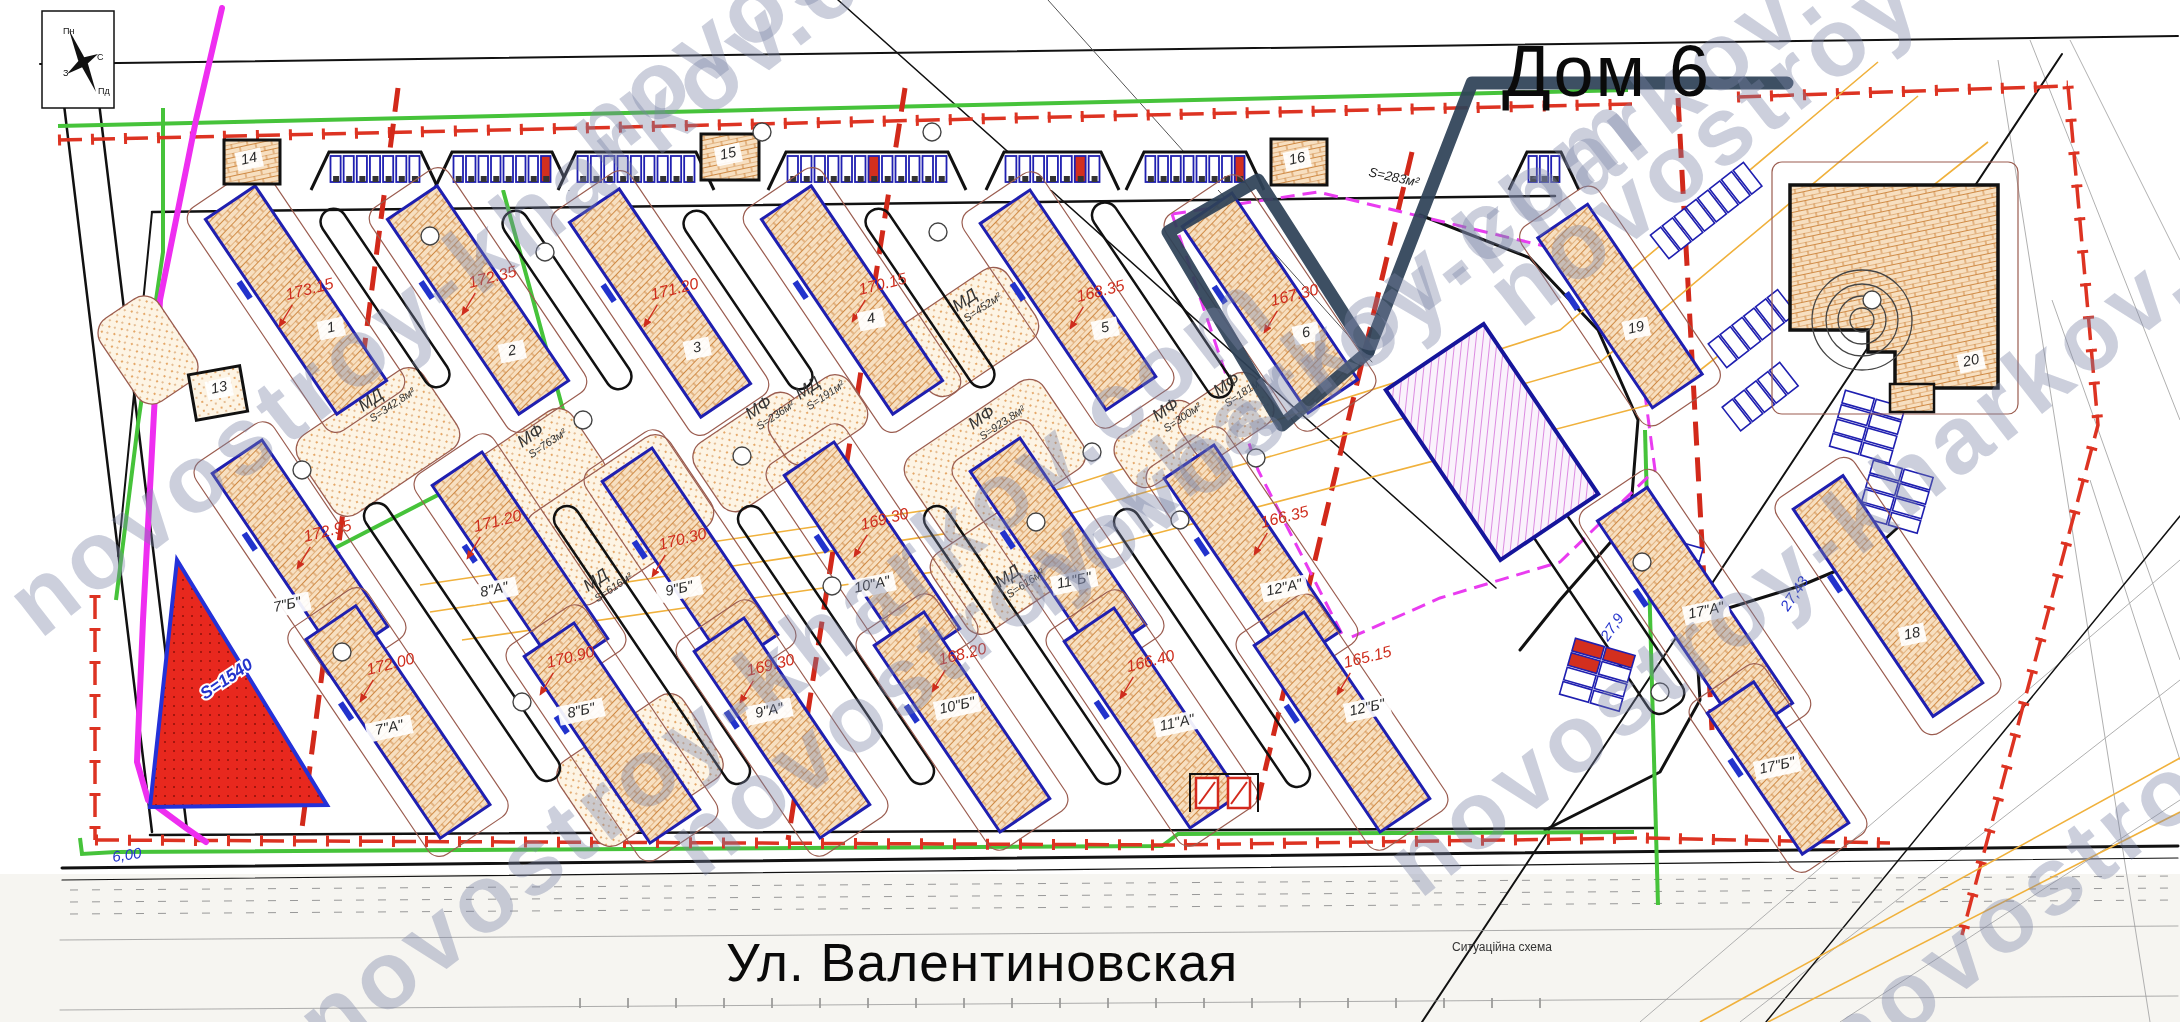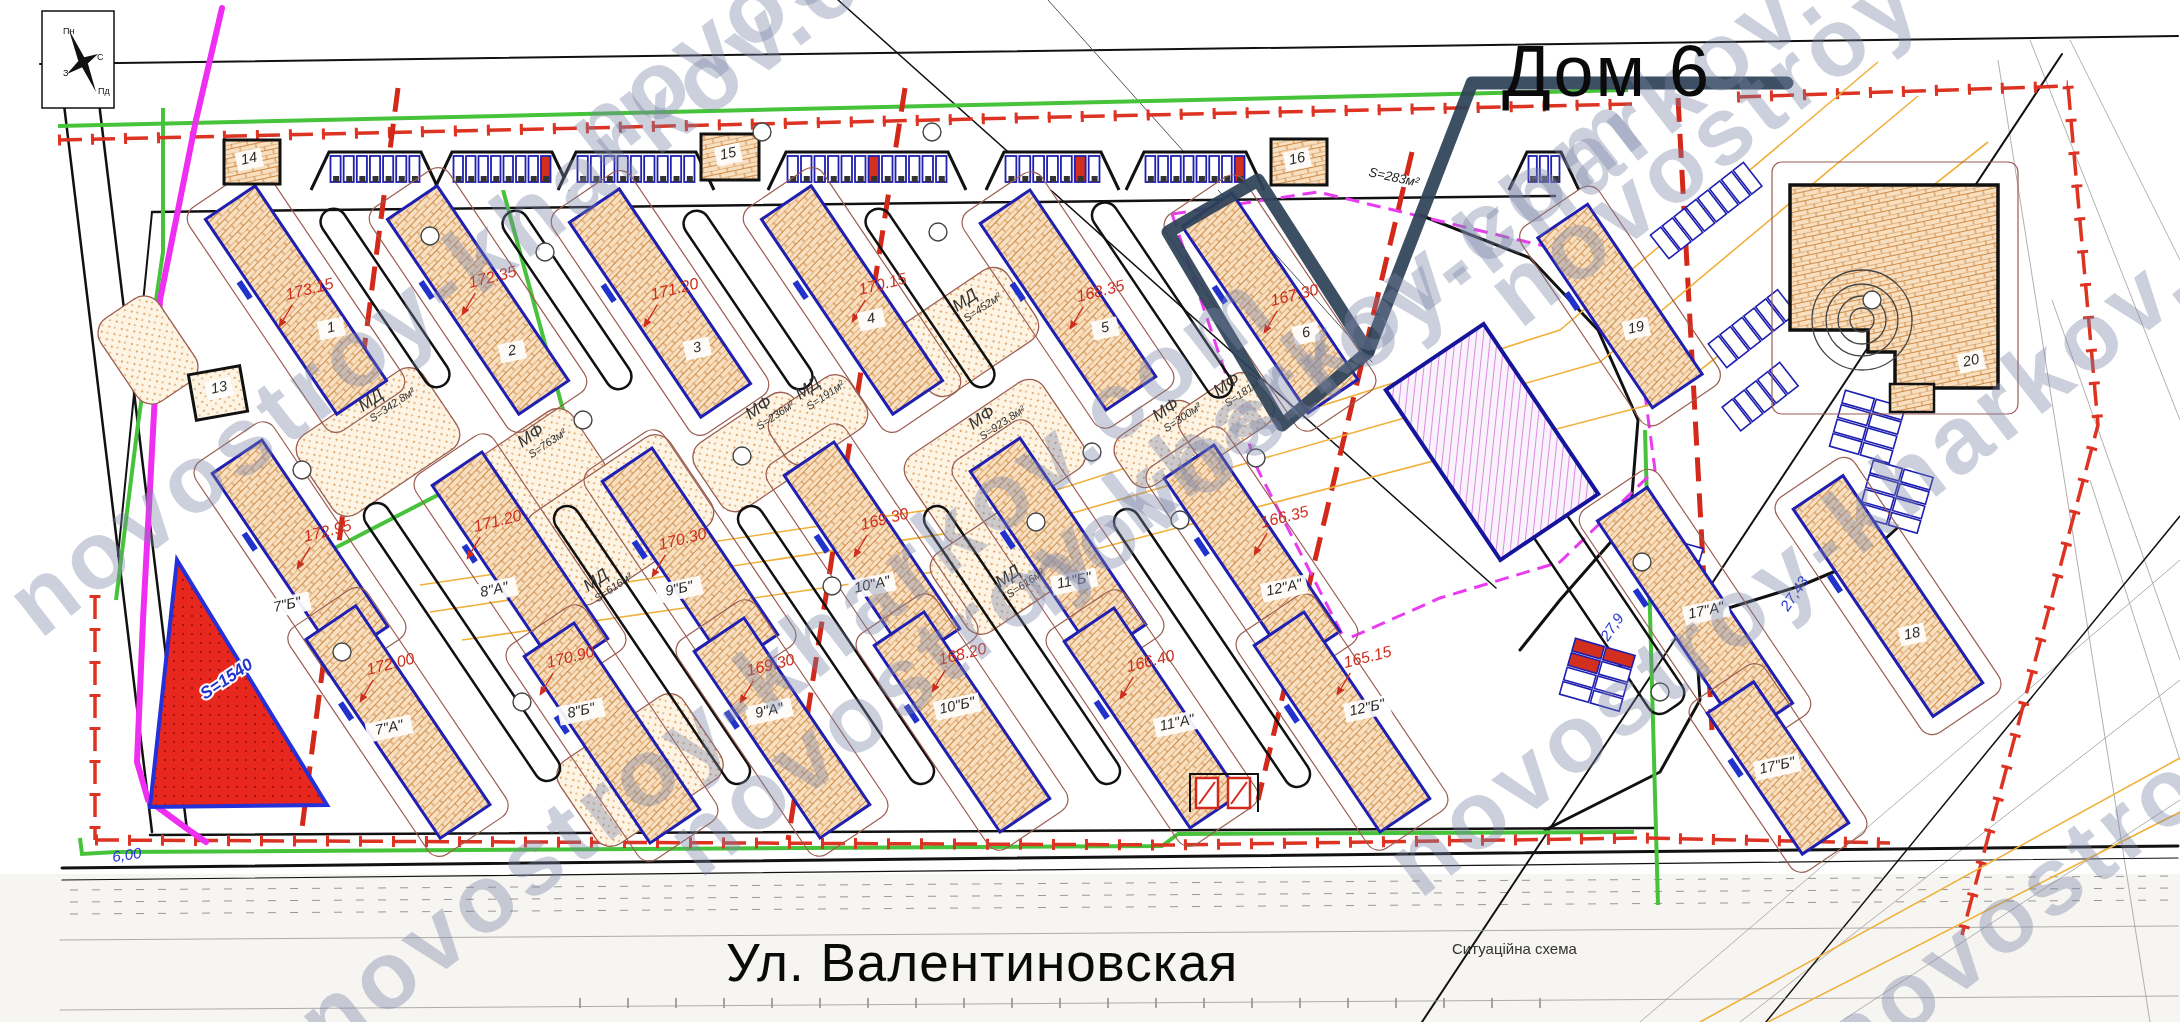--- a/index.html
+++ b/index.html
@@ -2,21 +2,21 @@
 <html><head>
 <meta charset="utf-8">
 <style>
   html,body{margin:0;padding:0;background:#ffffff;}
   body{position:relative;width:2180px;height:1022px;overflow:hidden;
        font-family:"Liberation Sans",sans-serif;}
   #plan{position:absolute;left:0;top:0;}
   .ovl{position:absolute;color:#0a0a0a;white-space:nowrap;z-index:3;}
   #dom6{left:1502px;top:2px;font-size:72px;font-weight:500;letter-spacing:2px;margin-top:28px;}
   #street{left:726px;top:932px;font-size:53px;font-weight:400;letter-spacing:1px;}
-  #sit{left:1452px;top:940px;font-size:15px;color:#333;}
+  #sit{left:1452px;top:940px;font-size:12px;color:#333;}
 </style>
 </head>
 <body>
 
 <svg id="plan" width="2180" height="1022" viewBox="0 0 2180 1022">
     <defs>
       <pattern id="brick" width="16" height="9" patternUnits="userSpaceOnUse" patternTransform="rotate(-12)">
         <rect width="16" height="9" fill="#f7dfc0"></rect>
         <path d="M0,0H16M0,4.5H16M4,0V4.5M12,4.5V9" stroke="#cf8a45" stroke-width="1" fill="none"></path>
       </pattern>

